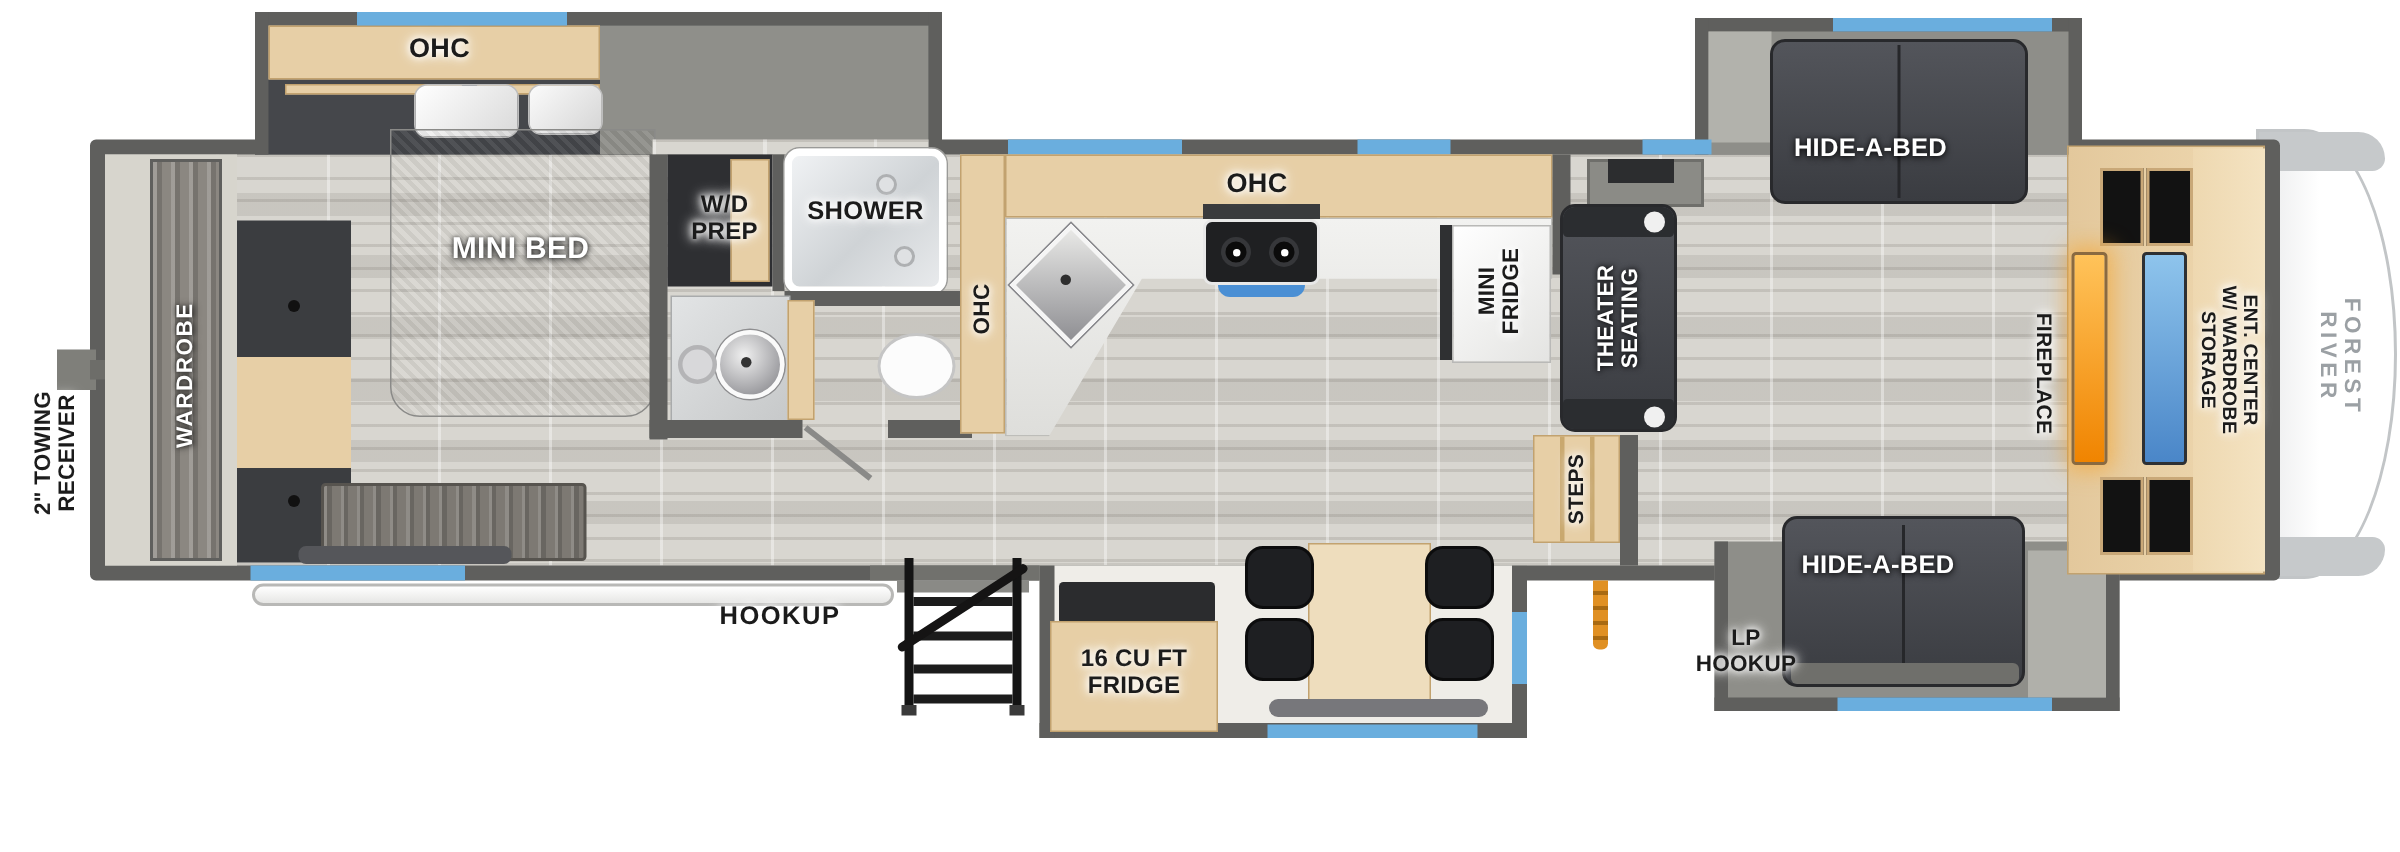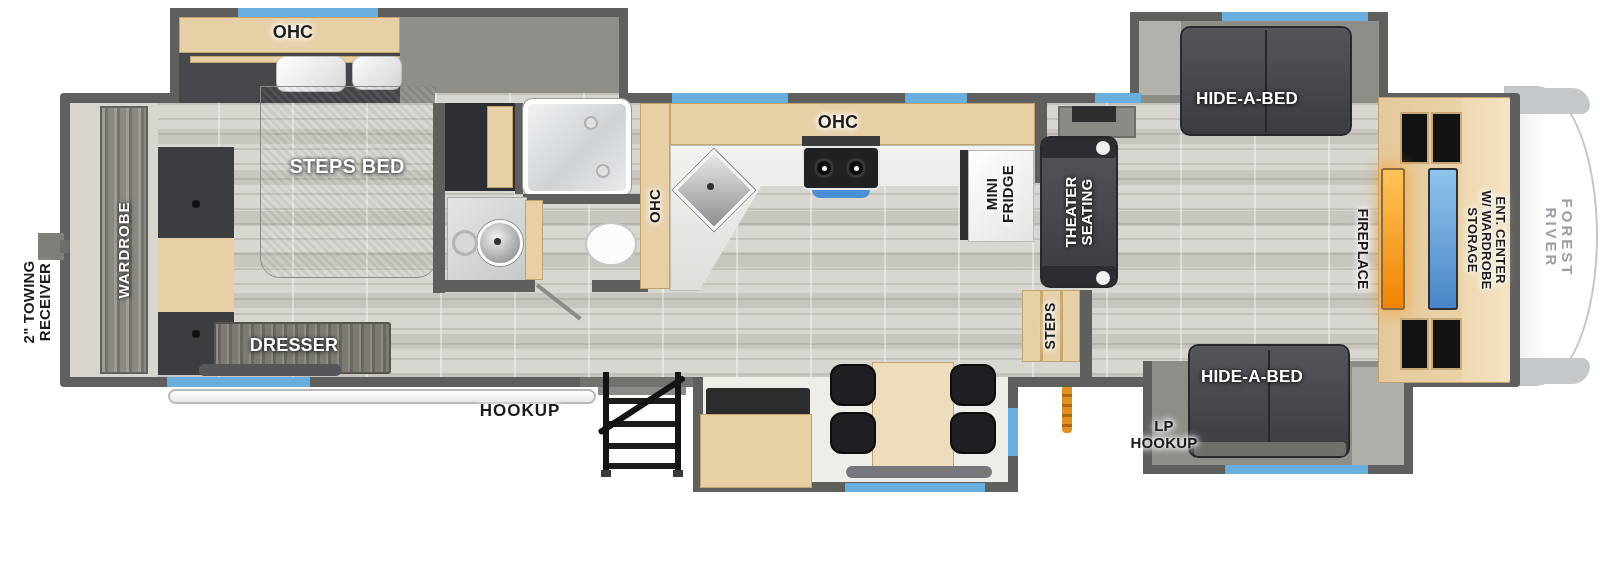--- a/index.html
+++ b/index.html
@@ -190,28 +190,32 @@
   <div class="abs" style="left:1062px;top:387px;width:10px;height:46px;border-radius:0 0 4px 4px;
               background:repeating-linear-gradient(180deg,#e09023 0 7px,#a96a12 7px 10px);"></div>
 
   <div class="lbl vlabel ccw" style="left:-13px;top:284px;width:100px;height:36px;font-size:15px;">2" TOWING
 RECEIVER</div>
   <div class="lbl" style="left:410px;top:402px;width:220px;font-size:17px;letter-spacing:1px;">HOOKUP</div>
   <div class="lbl" style="left:1104px;top:418px;width:120px;font-size:15px;">LP
 HOOKUP</div>
 
   <div class="lbl" style="left:183px;top:23px;width:220px;font-size:18px;">OHC</div>
-  <div class="lbl white" style="left:237px;top:155px;width:220px;font-size:20px;">STEPS BED</div>
+  <div class="lbl white" style="left:237px;top:155px;width:220px;font-size:20px;">MINI BED</div>
   <div class="lbl white vlabel ccw" style="left:69px;top:240px;width:110px;height:20px;font-size:15px;letter-spacing:1px;">WARDROBE</div>
-  <div class="lbl white" style="left:184px;top:336px;width:220px;font-size:18px;">DRESSER</div>
-
+
+  <div class="lbl" style="left:423px;top:128px;width:120px;font-size:16px;">W/D
+PREP</div>
+  <div class="lbl" style="left:467px;top:132px;width:220px;font-size:17px;">SHOWER</div>
 
   <div class="lbl vlabel ccw" style="left:635px;top:197px;width:40px;height:18px;font-size:15px;">OHC</div>
   <div class="lbl" style="left:728px;top:113px;width:220px;font-size:18px;">OHC</div>
   <div class="lbl vlabel ccw" style="left:968px;top:177px;width:64px;height:34px;font-size:15px;">MINI
+FRIDGE</div>
+  <div class="lbl" style="left:696px;top:431px;width:120px;font-size:16px;">16 CU FT
 FRIDGE</div>
 
   <div class="lbl white vlabel ccw" style="left:1039px;top:195px;width:80px;height:34px;font-size:15px;">THEATER
 SEATING</div>
   <div class="lbl vlabel ccw" style="left:1026px;top:318px;width:50px;height:16px;font-size:14px;">STEPS</div>
   <div class="lbl white" style="left:1137px;top:90px;width:220px;font-size:17px;">HIDE-A-BED</div>
   <div class="lbl white" style="left:1142px;top:368px;width:220px;font-size:17px;">HIDE-A-BED</div>
   <div class="lbl vlabel cw" style="left:1320px;top:241px;width:84px;height:16px;font-size:14px;">FIREPLACE</div>
   <div class="lbl vlabel cw" style="left:1406px;top:224px;width:160px;height:32px;font-size:13px;">ENT. CENTER
 W/ WARDROBE STORAGE</div>

